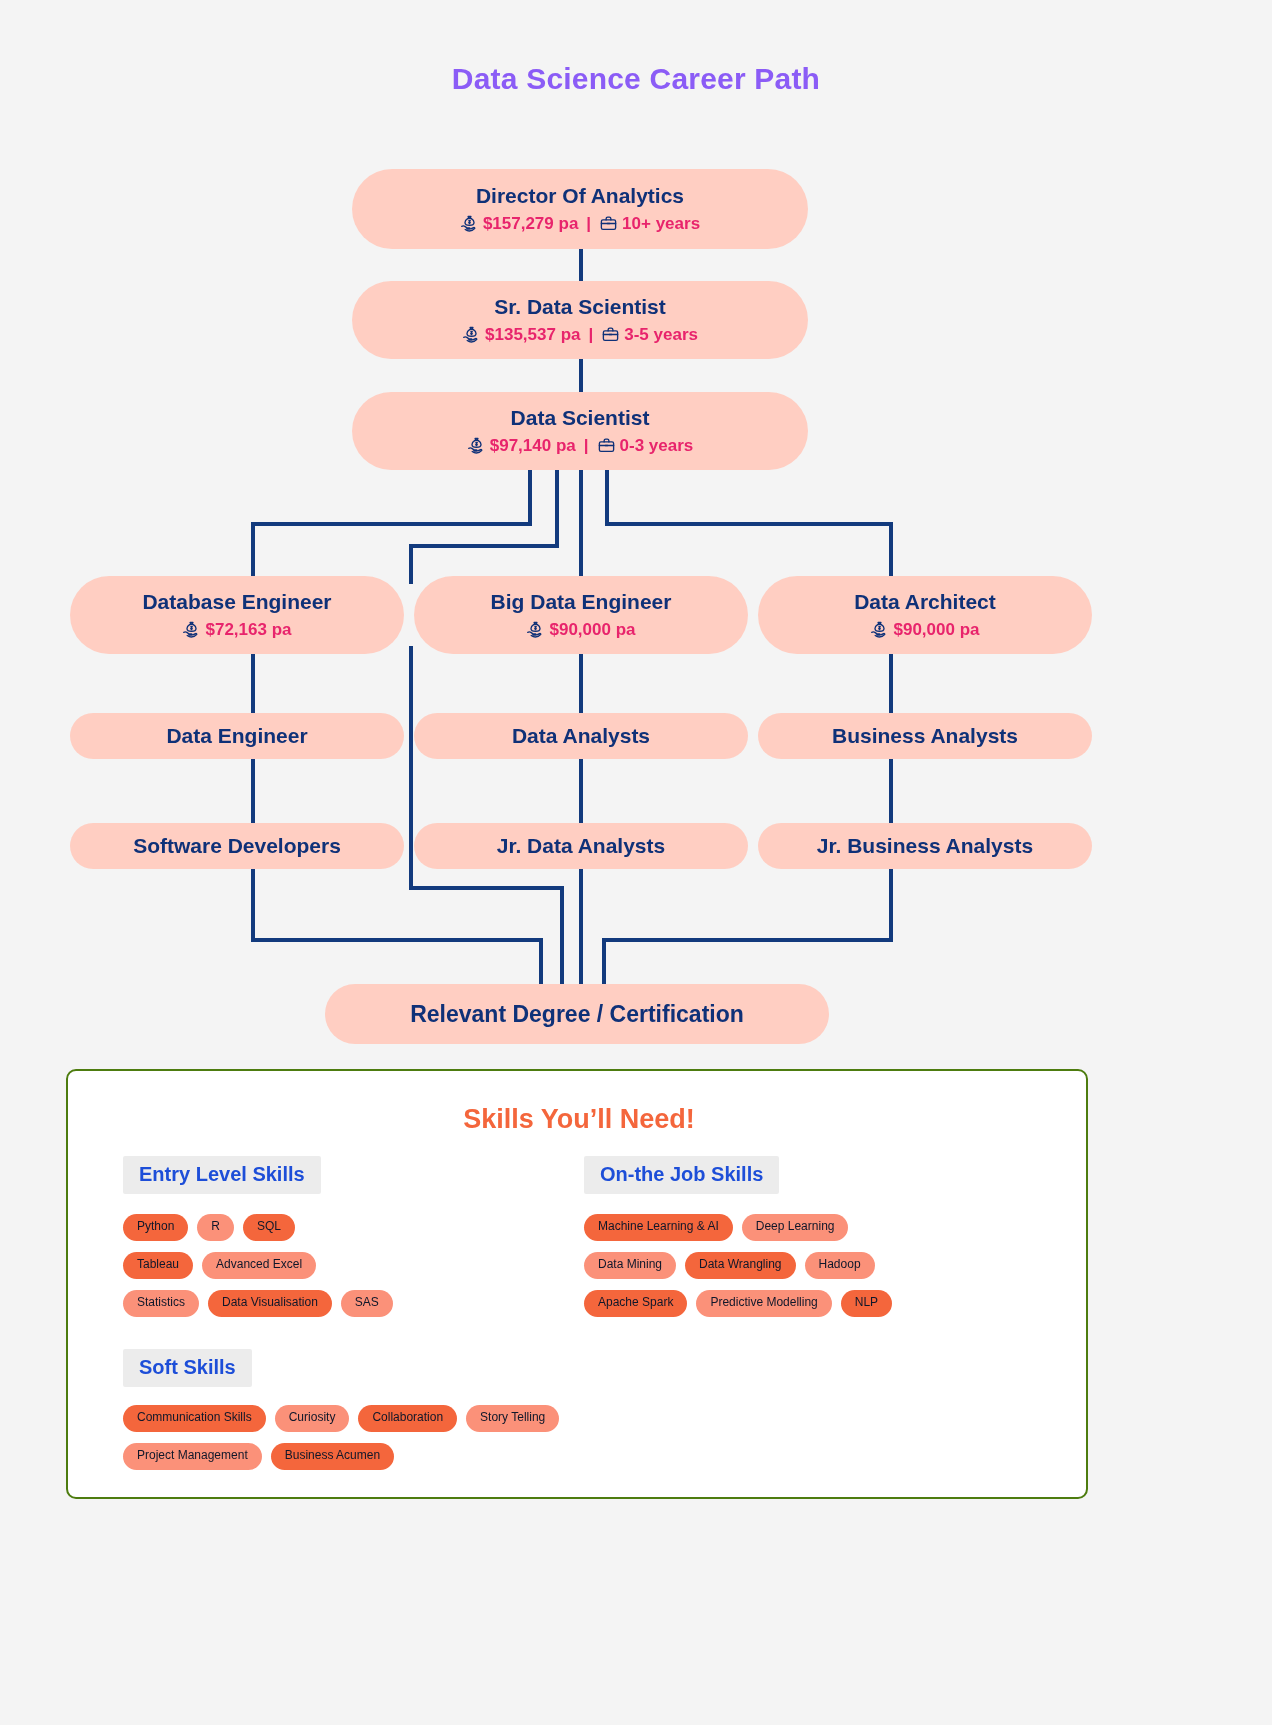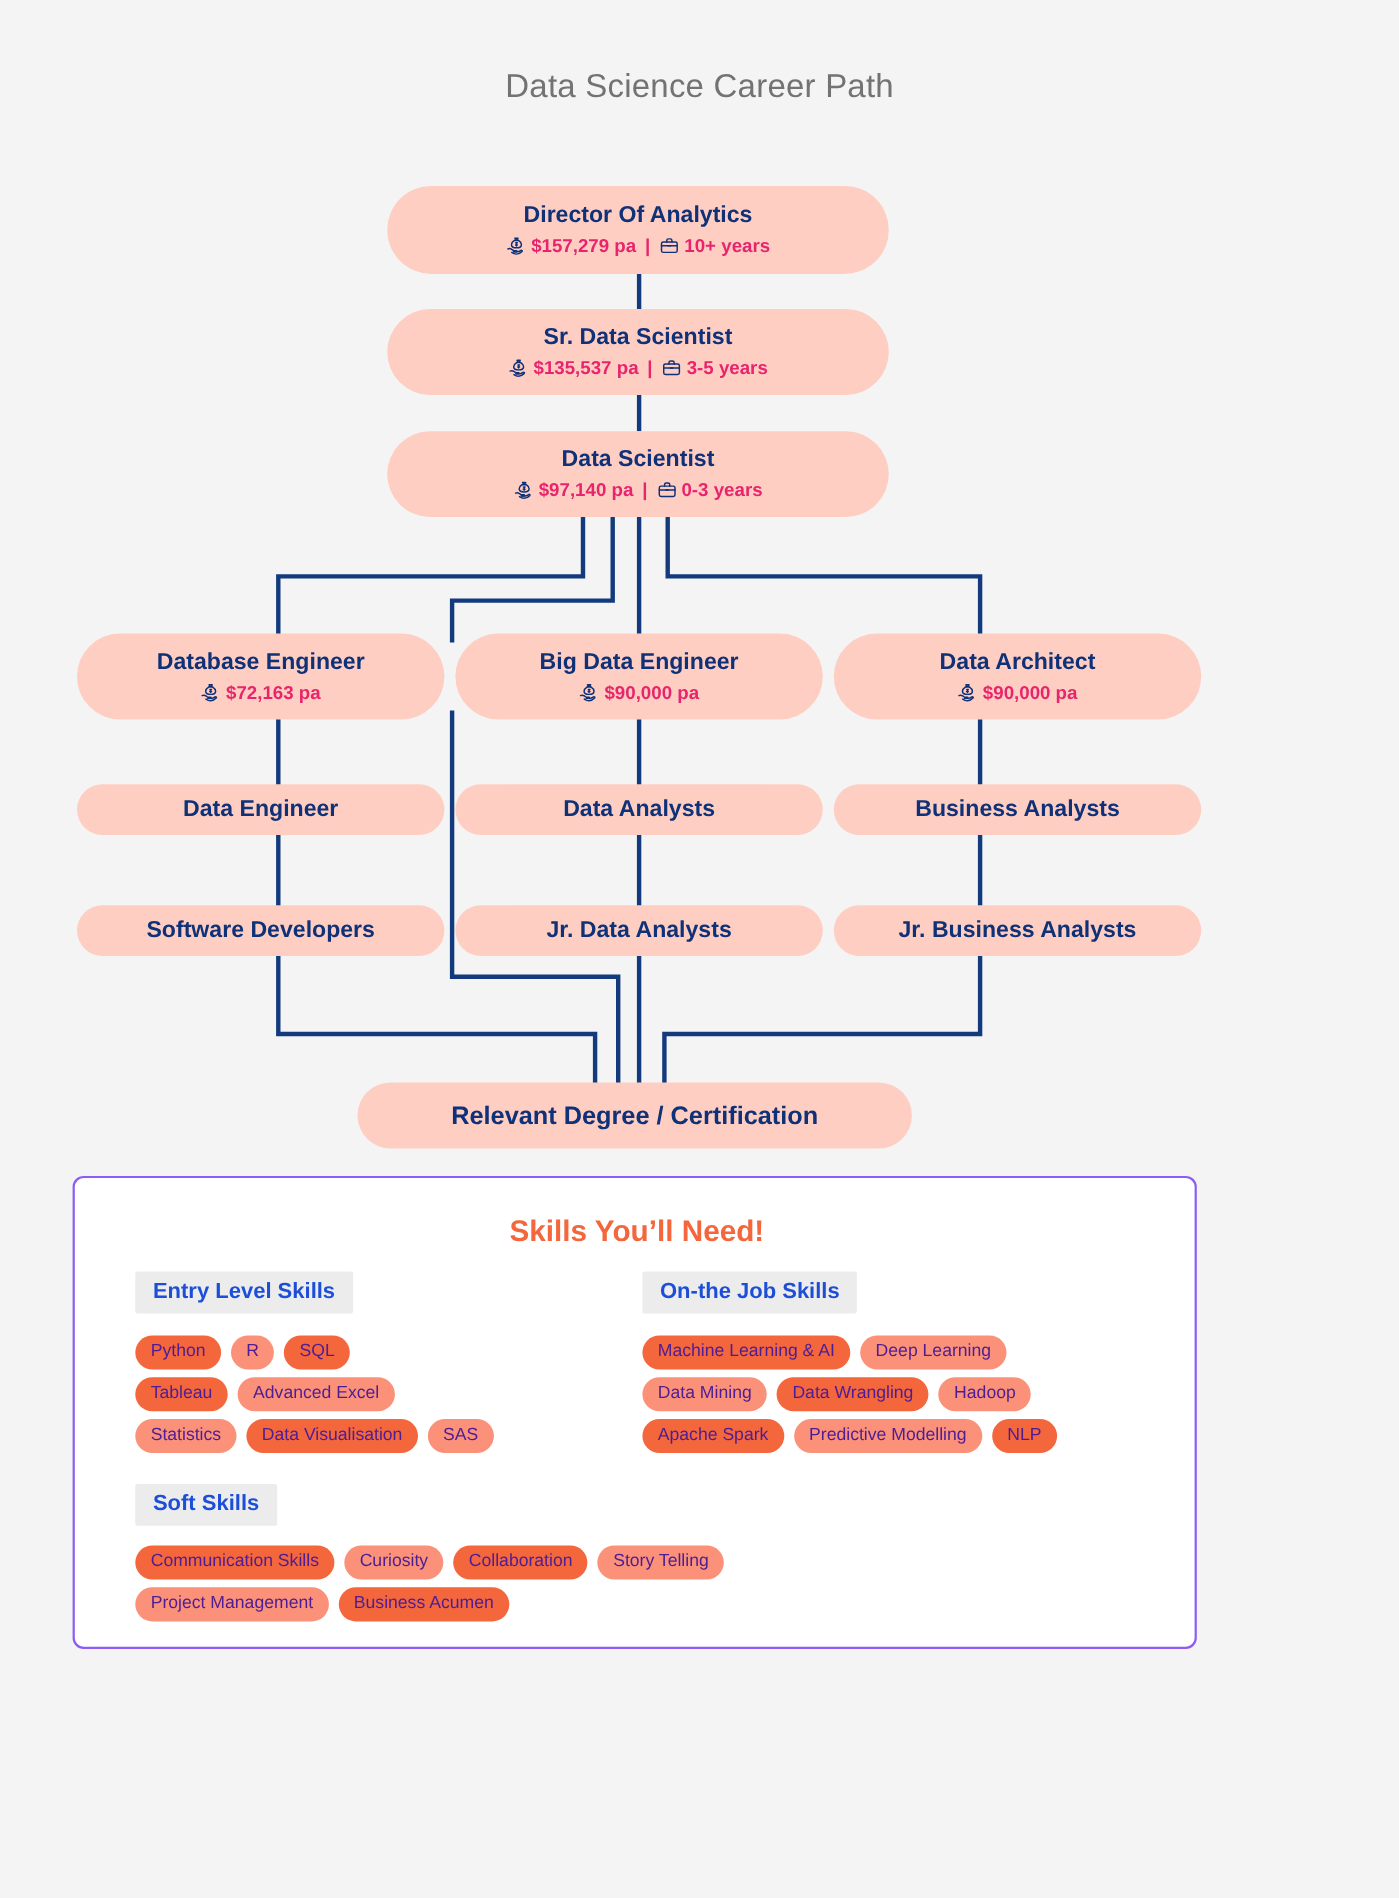--- a/index.html
+++ b/index.html
@@ -7,22 +7,22 @@
     width: 1272px; height: 1725px;
     background: #f4f4f4;
     font-family: "Liberation Sans", sans-serif;
   }
   #root { position: relative; width: 1272px; height: 1725px; overflow: hidden; }
 
   
   .title {
     position: absolute; left: 0; top: 62px; width: 1272px;
     text-align: center;
-    font-size: 30px; font-weight: normal; letter-spacing: .2px;
-    color: #737373;
+    font-size: 30px; font-weight: bold; letter-spacing: .2px;
+    color: #8b5cf6;
   }
 
   
   #wires { position: absolute; left: 0; top: 0; width: 1272px; height: 1120px; }
 
   
   .node {
     position: absolute;
     background: #ffcec2;
     border-radius: 999px;
@@ -42,43 +42,43 @@
   }
   .n-meta .sep { color:#e8246c; margin: 0 4px; }
   .ic { display: inline-flex; align-items: center; }
   .ic svg { display: block; }
 
   
   .skills-card {
     position: absolute; left: 66px; top: 1069px;
     width: 1022px; height: 430px;
     background: #ffffff;
-    border: 2px solid #8b5cf6;
+    border: 2px solid #4d7c0f;
     border-radius: 10px;
   }
   .skills-heading {
     position: absolute; left: 0; top: 33px; width: 1022px;
     text-align: center;
     font-size: 27px; font-weight: bold;
     color: #f4663c;
   }
   .sec-label {
     position: absolute;
     background: #ececec;
     color: #1d4ed8;
     font-size: 20px; font-weight: bold;
     padding: 7px 16px 8px 16px;
     border-radius: 2px;
     white-space: nowrap;
   }
   .pill-row { position: absolute; display: flex; gap: 9px; align-items: center; }
   .pill {
     border-radius: 999px;
-    color: #4c1d95;
-    font-size: 16px;
+    color: #0f172a;
+    font-size: 12px;
     padding: 6px 14px 7px 14px;
     white-space: nowrap;
     line-height: 1.15;
   }
   .pill.dark  { background: #f4663c; }
   .pill.light { background: #fb9179; }
 </style>
 </head>
 <body>
 

